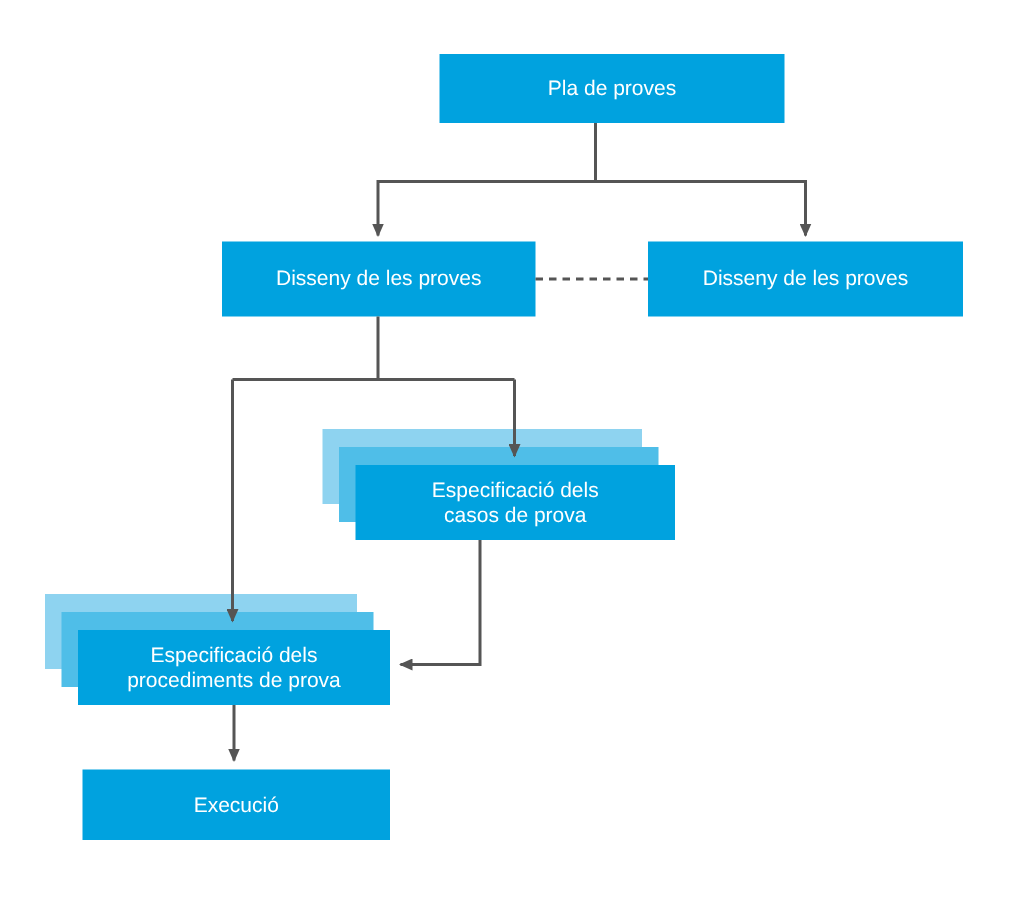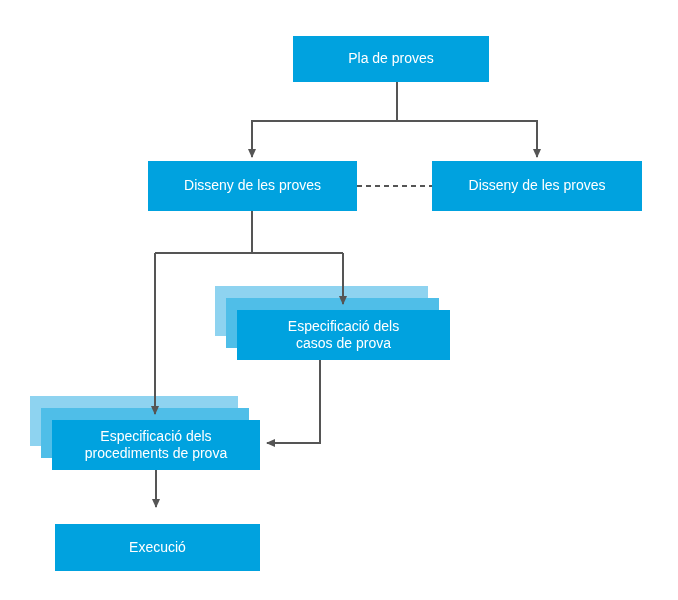--- a/index.html
+++ b/index.html
@@ -58,33 +58,33 @@
 <body>
 
 <div class="canvas">
 
   <div class="stack-layer back" style="left:215px;top:286px;width:213px;height:50px;"></div>
   <div class="stack-layer mid" style="left:226px;top:298px;width:213px;height:50px;"></div>
 
   <div class="stack-layer back" style="left:30px;top:396px;width:208px;height:50px;"></div>
   <div class="stack-layer mid" style="left:41px;top:408px;width:208px;height:50px;"></div>
 
-  <div class="node" style="left:293px;top:36px;width:196px;height:46px;">Pla de proves</div>
+  <div class="node" style="left:293px;top:36px;width:230px;height:46px;">Pla de proves</div>
 
   <div class="node" style="left:148px;top:161px;width:209px;height:50px;">Disseny de les proves</div>
 
   <div class="node" style="left:432px;top:161px;width:210px;height:50px;">Disseny de les proves</div>
 
   <div class="node" style="left:237px;top:310px;width:213px;height:50px;">Especificació dels
 casos de prova</div>
 
   <div class="node" style="left:52px;top:420px;width:208px;height:50px;">Especificació dels
 procediments de prova</div>
 
-  <div class="node" style="left:55px;top:513px;width:205px;height:47px;margin-top:11px;">Execució</div>
+  <div class="node" style="left:55px;top:513px;width:205px;height:47px;">Execució</div>
 
   <svg class="connectors" viewBox="0 0 678 600" xmlns="http://www.w3.org/2000/svg">
     <defs>
       <marker id="arrowhead" markerWidth="9" markerHeight="8" refX="8" refY="4" orient="auto" markerUnits="userSpaceOnUse">
         <path d="M0,0 L9,4 L0,8 Z"></path>
       </marker>
     </defs>
 
     <path d="M397,82 L397,121 M252,121 L537,121"></path>
     <path d="M252,120 L252,157" marker-end="url(#arrowhead)"></path>

